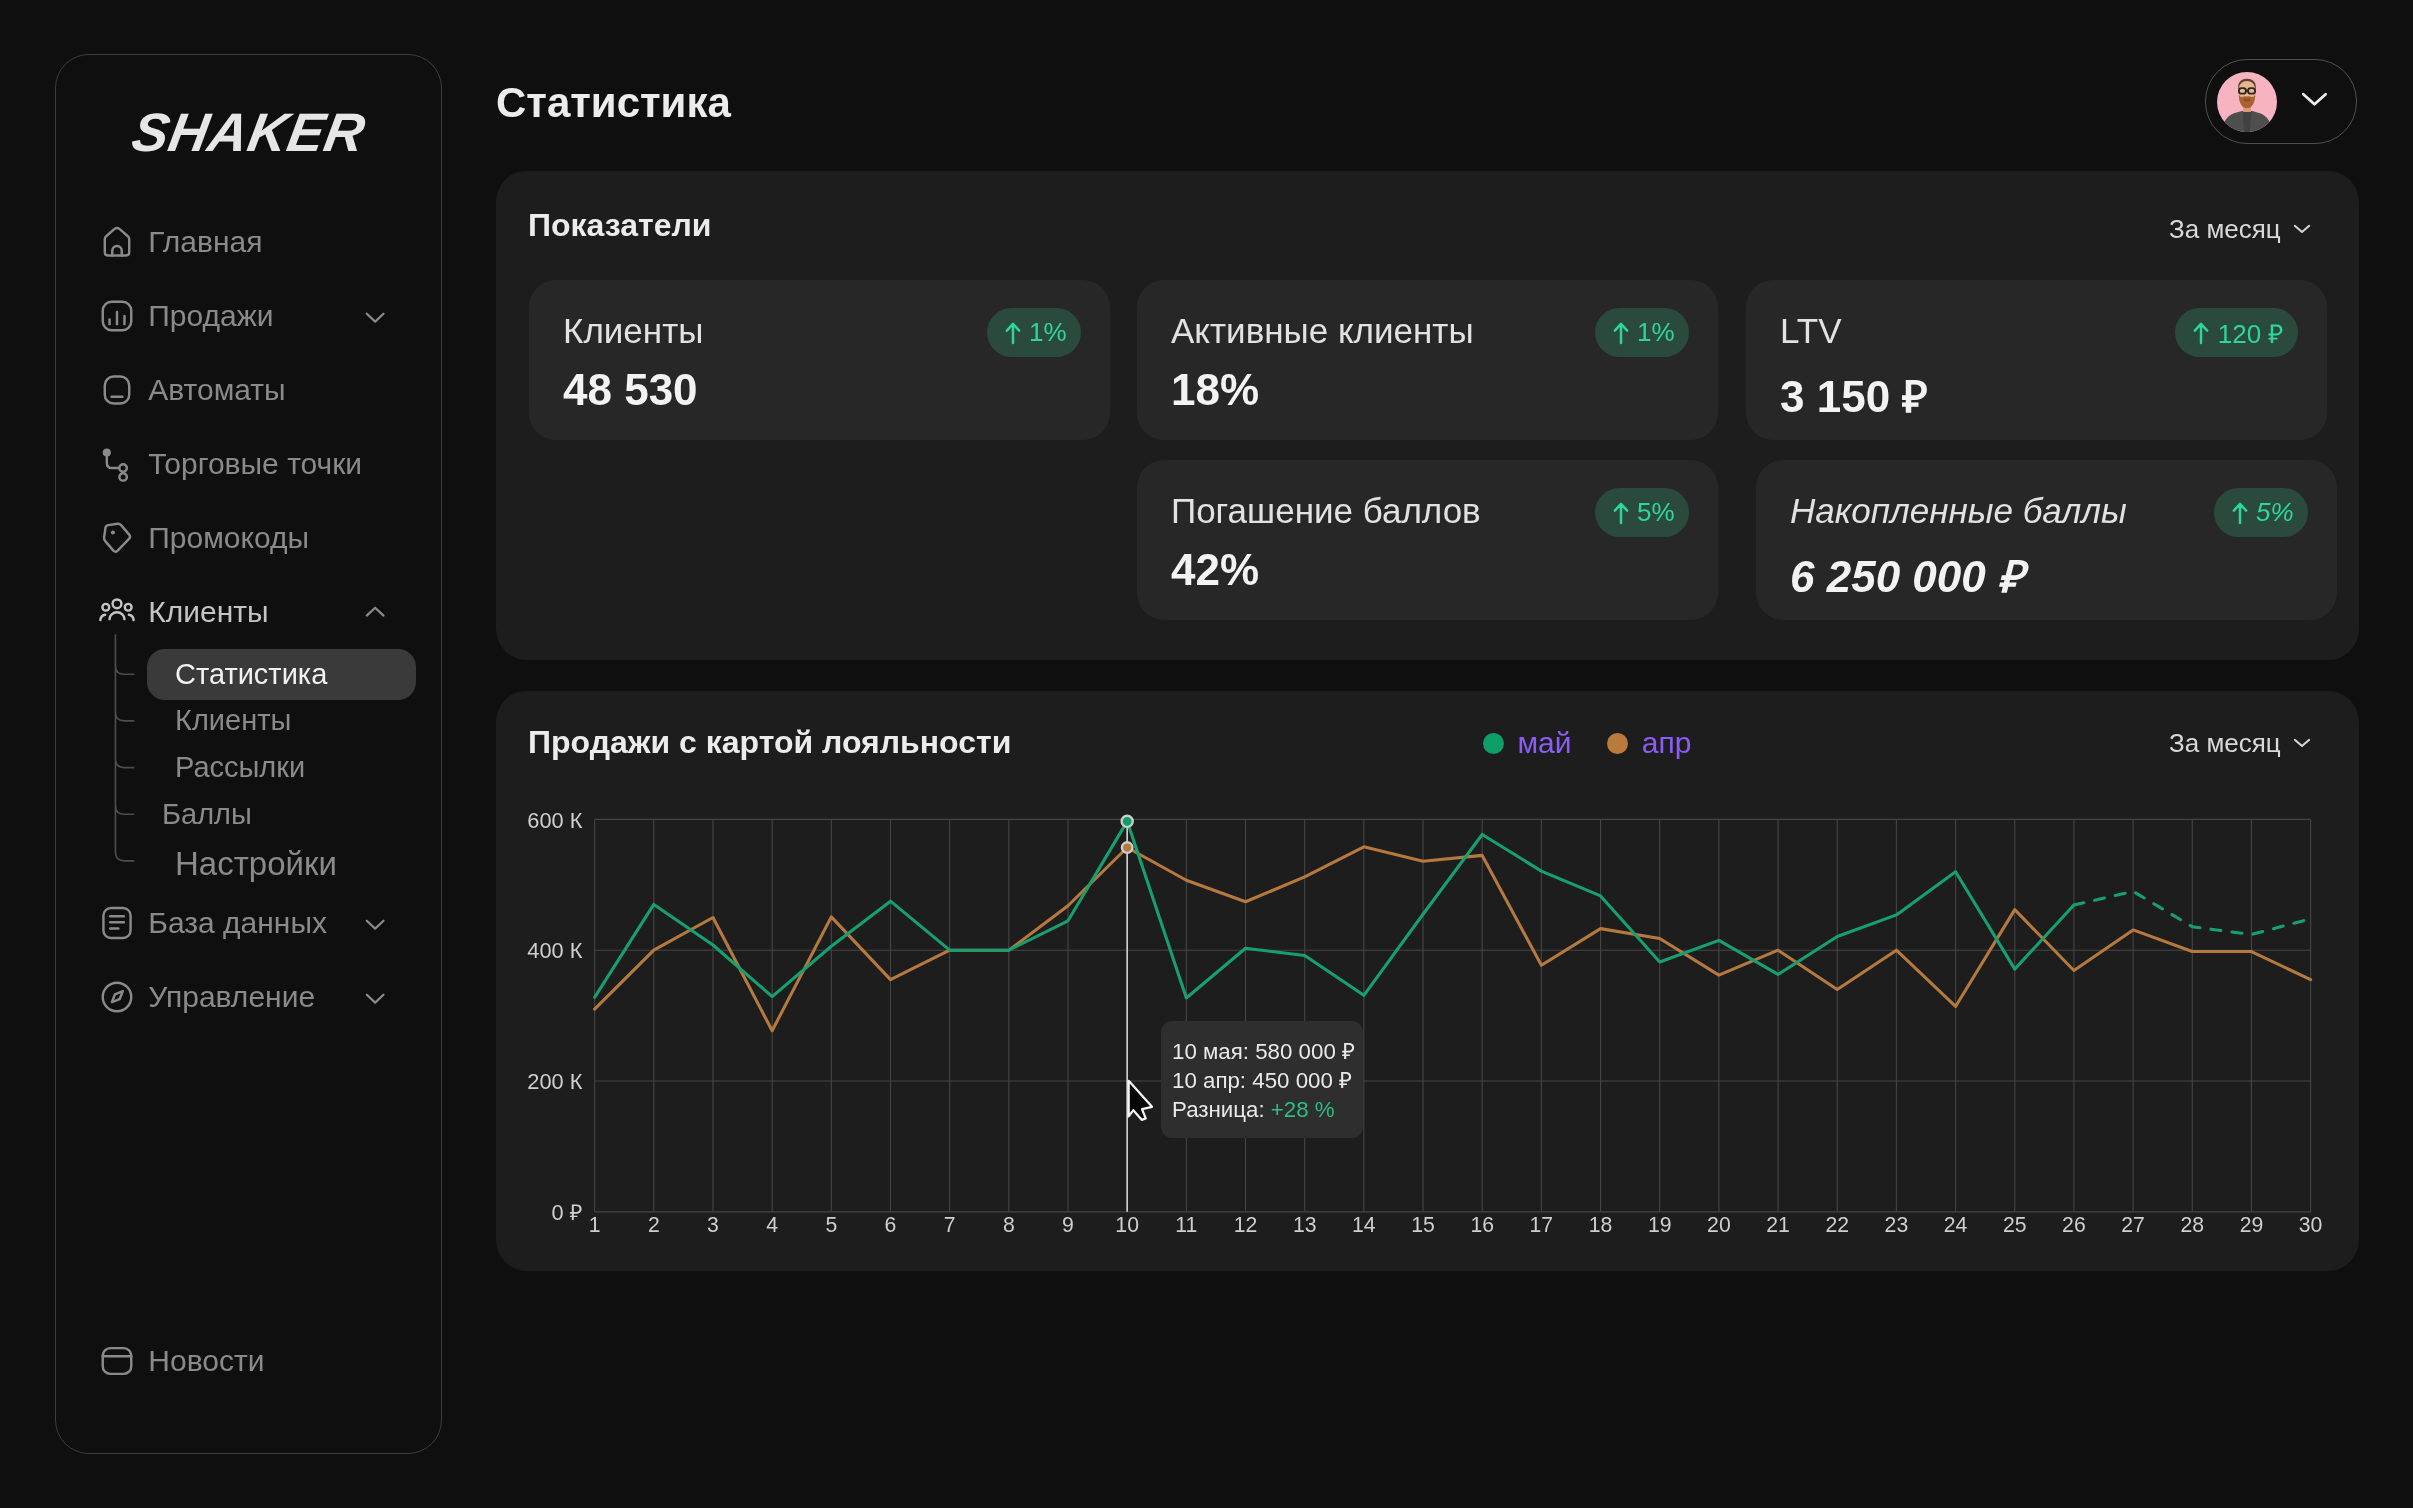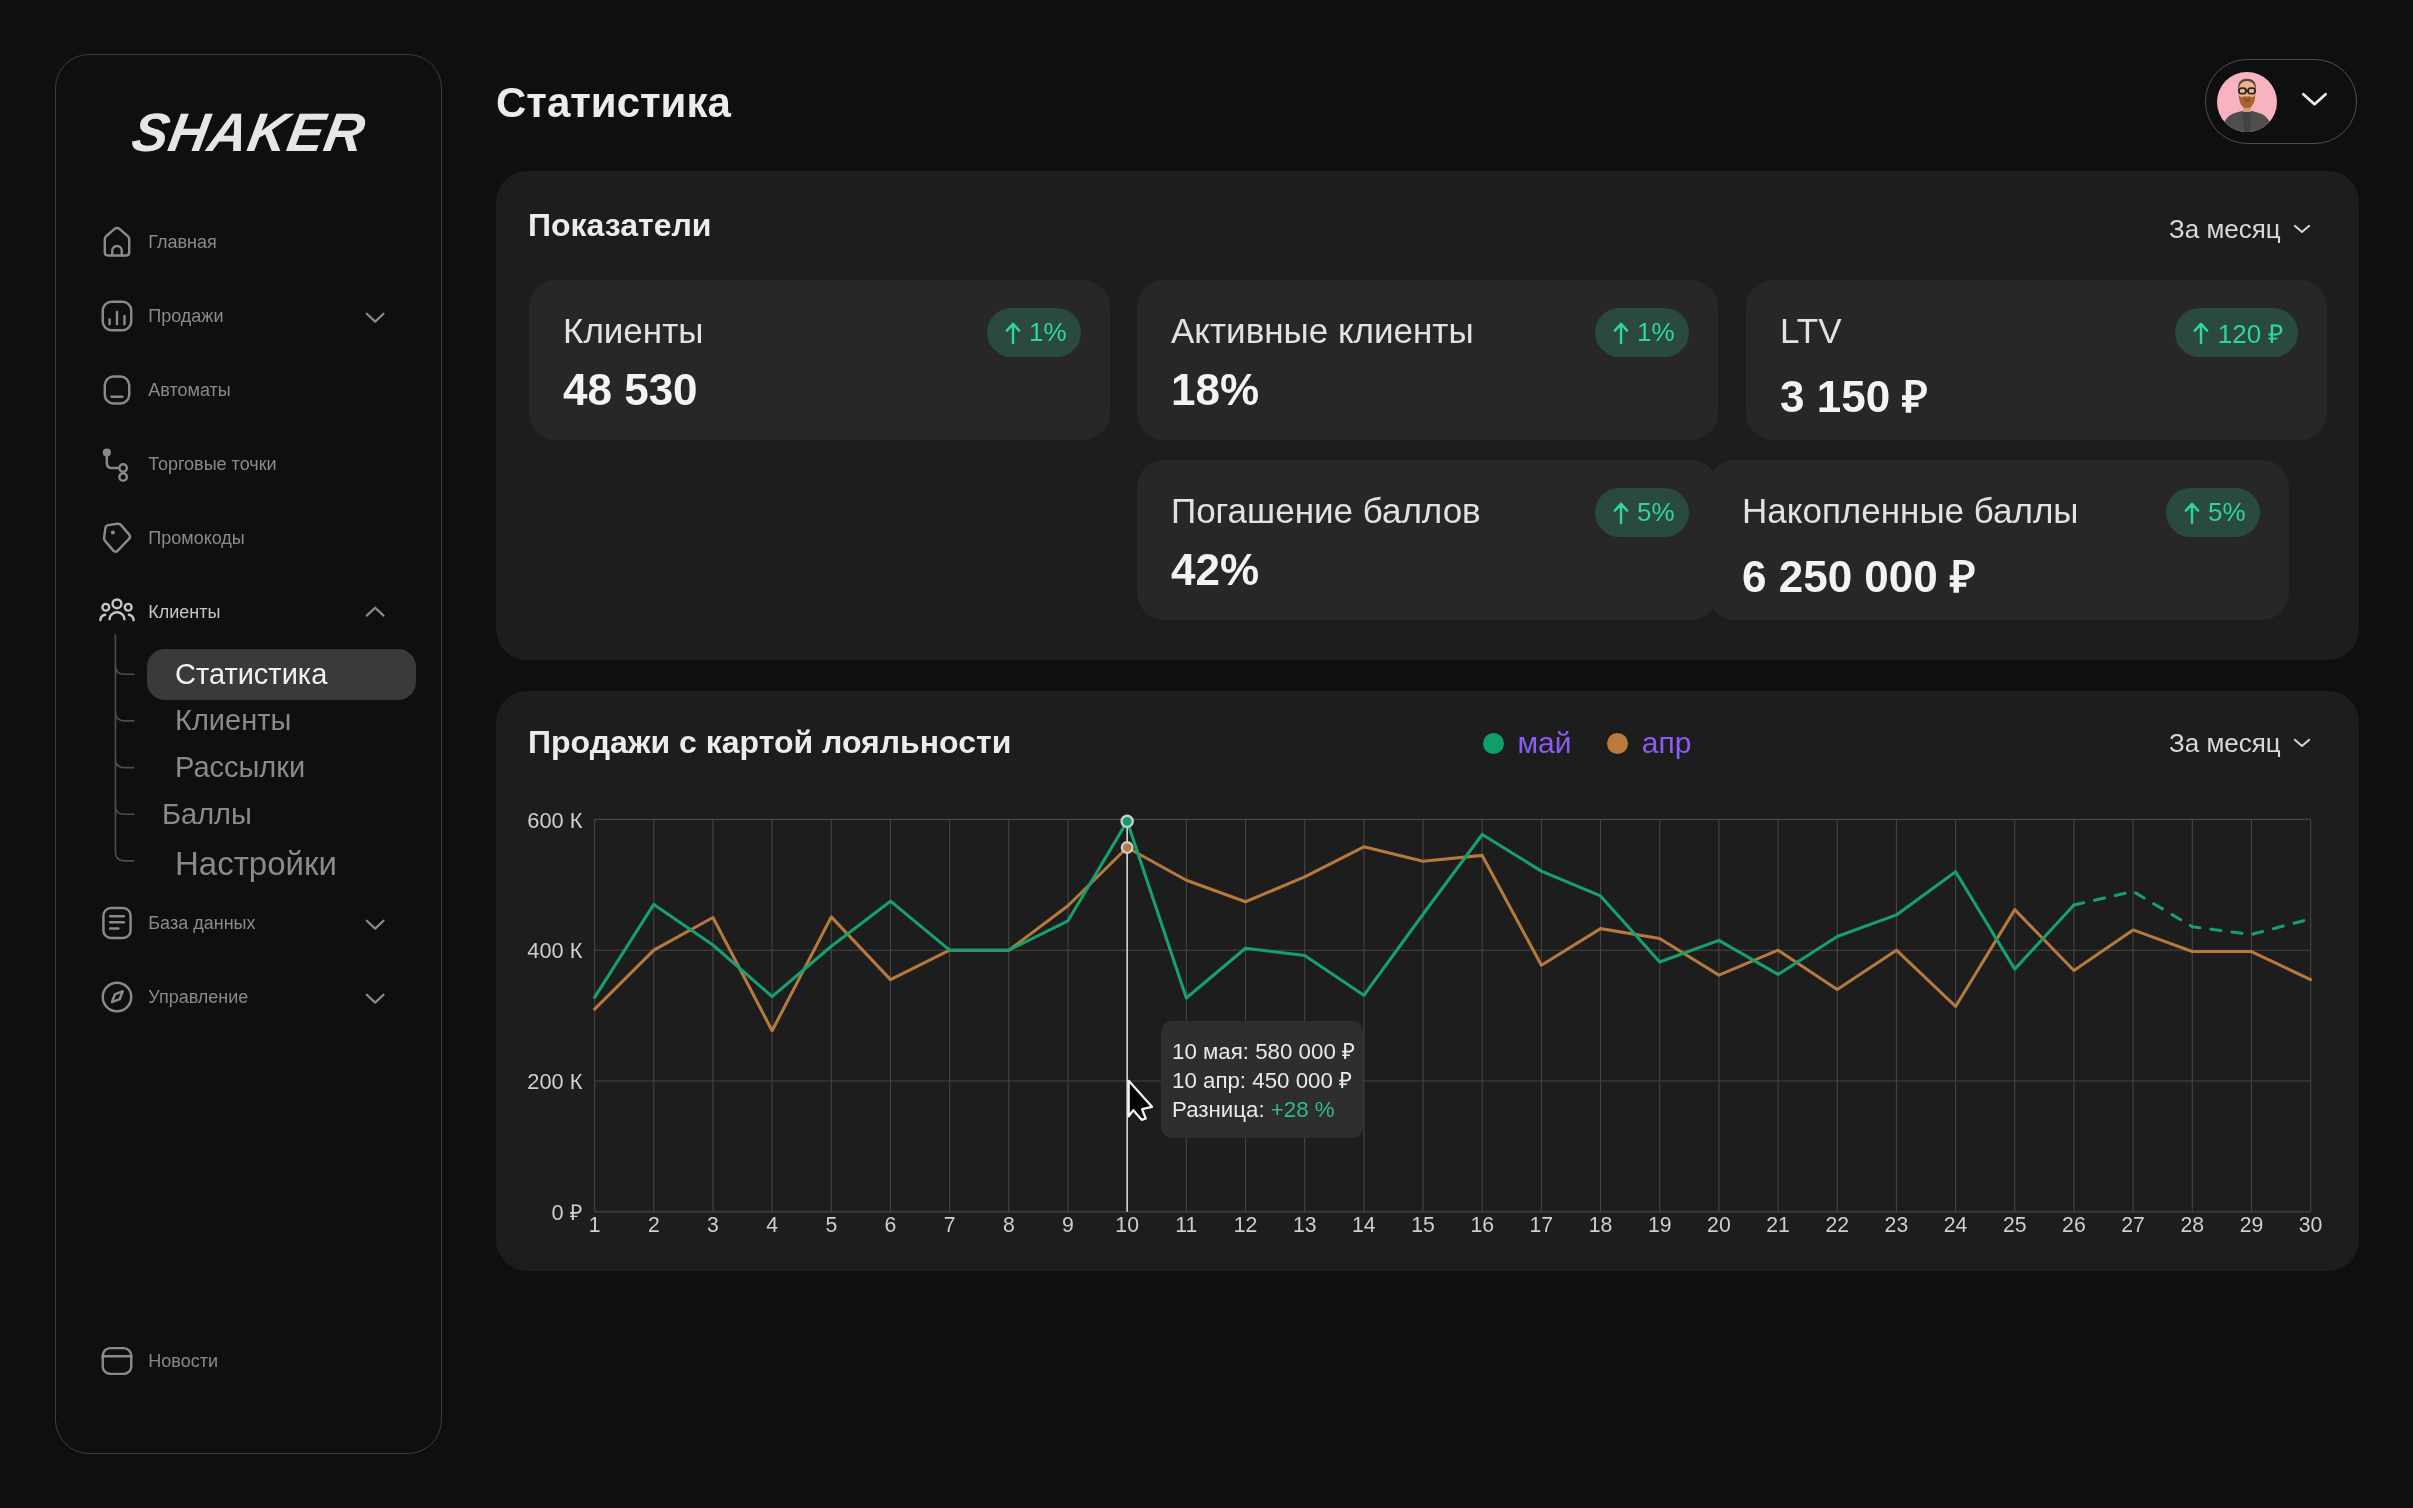--- a/index.html
+++ b/index.html
@@ -1,19 +1,19 @@
 <!DOCTYPE html>
 <html style="font-size:9px"><head>
 <meta charset="utf-8">
 <style>
   html,body{margin:0;padding:0;background:#0f0f0f;overflow:hidden;}
   *{box-sizing:border-box;font-family:"Liberation Sans",sans-serif;}
   #root{position:relative;width:2413px;height:1508px;background:#0f0f0f;overflow:hidden;}
   .abs{position:absolute;}
-  .nav{position:absolute;display:flex;align-items:center;color:#8a8a8a;font-size:18px;justify-content:space-between;}
+  .nav{position:absolute;display:flex;align-items:center;color:#8a8a8a;font-size:30px;justify-content:space-between;}
   .nav svg{flex:0 0 auto;}
   .nav .lbl{margin-left:12.3px;}
   .chev{position:absolute;}
   .card{position:absolute;background:#1d1d1d;border-radius:31px;}
   .tile{position:absolute;background:#272727;border-radius:27px;}
   .tlabel{position:absolute;left:34px;top:31px;font-size:35px;color:#e2e2e2;}
   .tvalue{position:absolute;left:34px;top:85px;font-size:44px;font-weight:bold;color:#f3f3f3;}
   .badge{position:absolute;right:29px;top:28px;height:49px;border-radius:24.6px;background:#2a4a3d;color:#2ed69b;font-size:26px;display:flex;align-items:center;padding:0 14.5px 0 17px;}
   .badge svg{margin-right:7.3px;}
   .ctitle{position:absolute;font-size:32px;font-weight:bold;color:#ececec;}
@@ -201,21 +201,21 @@
           <path d="M16 41 V8 M5 19 L16 7 L27 19" fill="none" stroke="#2ed69b" stroke-width="4.4" stroke-linecap="round" stroke-linejoin="round"></path>
         </svg>120 ₽</div>
   </div>
   <div class="tile" style="left:1137px;top:460px;width:581px;height:160px;">
     <div class="tlabel">Погашение баллов</div>
     <div class="tvalue">42%</div>
     <div class="badge"><svg width="18" height="24.6" viewBox="0 0 32 44">
           <path d="M16 41 V8 M5 19 L16 7 L27 19" fill="none" stroke="#2ed69b" stroke-width="4.4" stroke-linecap="round" stroke-linejoin="round"></path>
         </svg>5%</div>
   </div>
-  <div class="tile" style="left:1708px;top:460px;width:581px;height:160px;">
+  <div class="tile" style="left:1756px;top:460px;width:581px;height:160px;font-style:italic;">
     <div class="tlabel">Накопленные баллы</div>
     <div class="tvalue">6 250 000 ₽</div>
     <div class="badge"><svg width="18" height="24.6" viewBox="0 0 32 44">
           <path d="M16 41 V8 M5 19 L16 7 L27 19" fill="none" stroke="#2ed69b" stroke-width="4.4" stroke-linecap="round" stroke-linejoin="round"></path>
         </svg>5%</div>
   </div>
 
   <div class="card" style="left:496px;top:691px;width:1863px;height:580px;"></div>
   <div class="ctitle" style="left:528px;top:724px;">Продажи с картой лояльности</div>
   <div class="abs" style="left:1483px;top:726px;display:flex;align-items:center;font-size:30px;color:#8b5cf6;">

